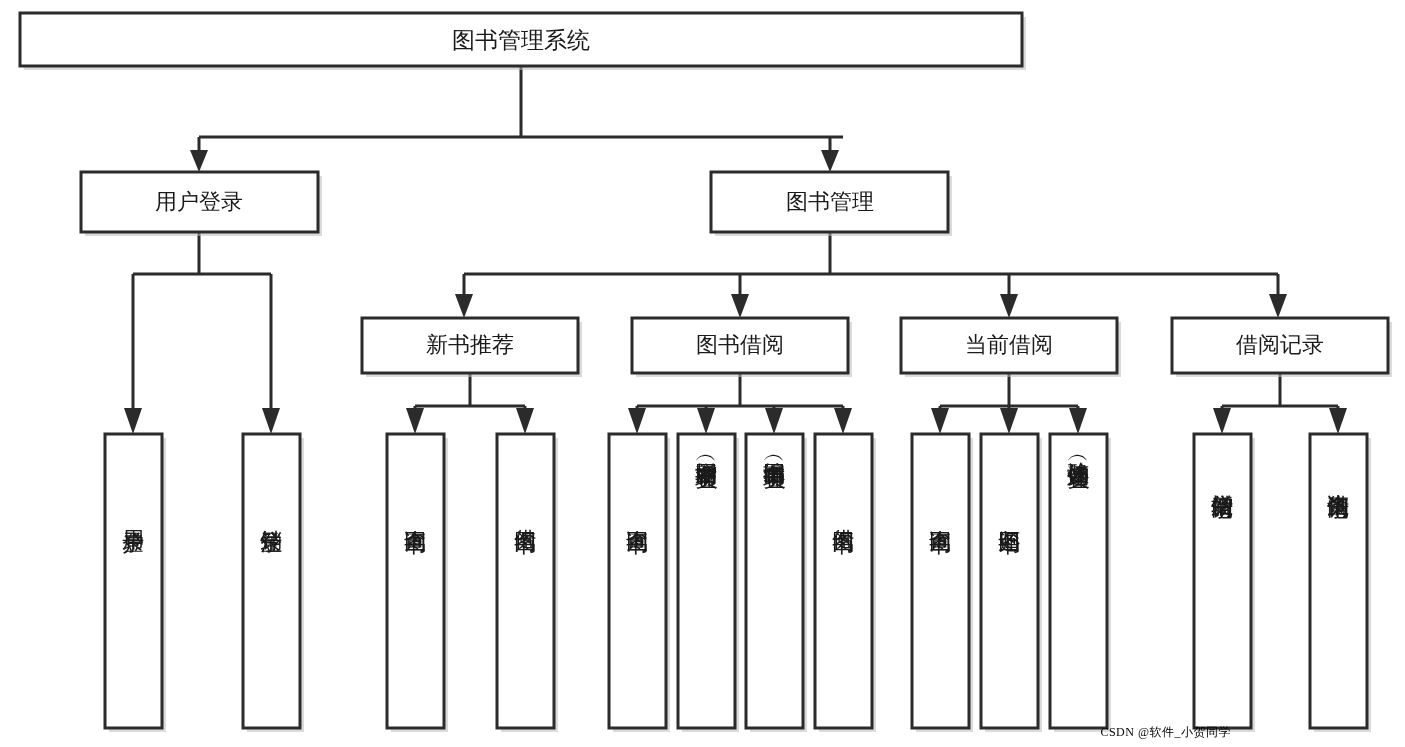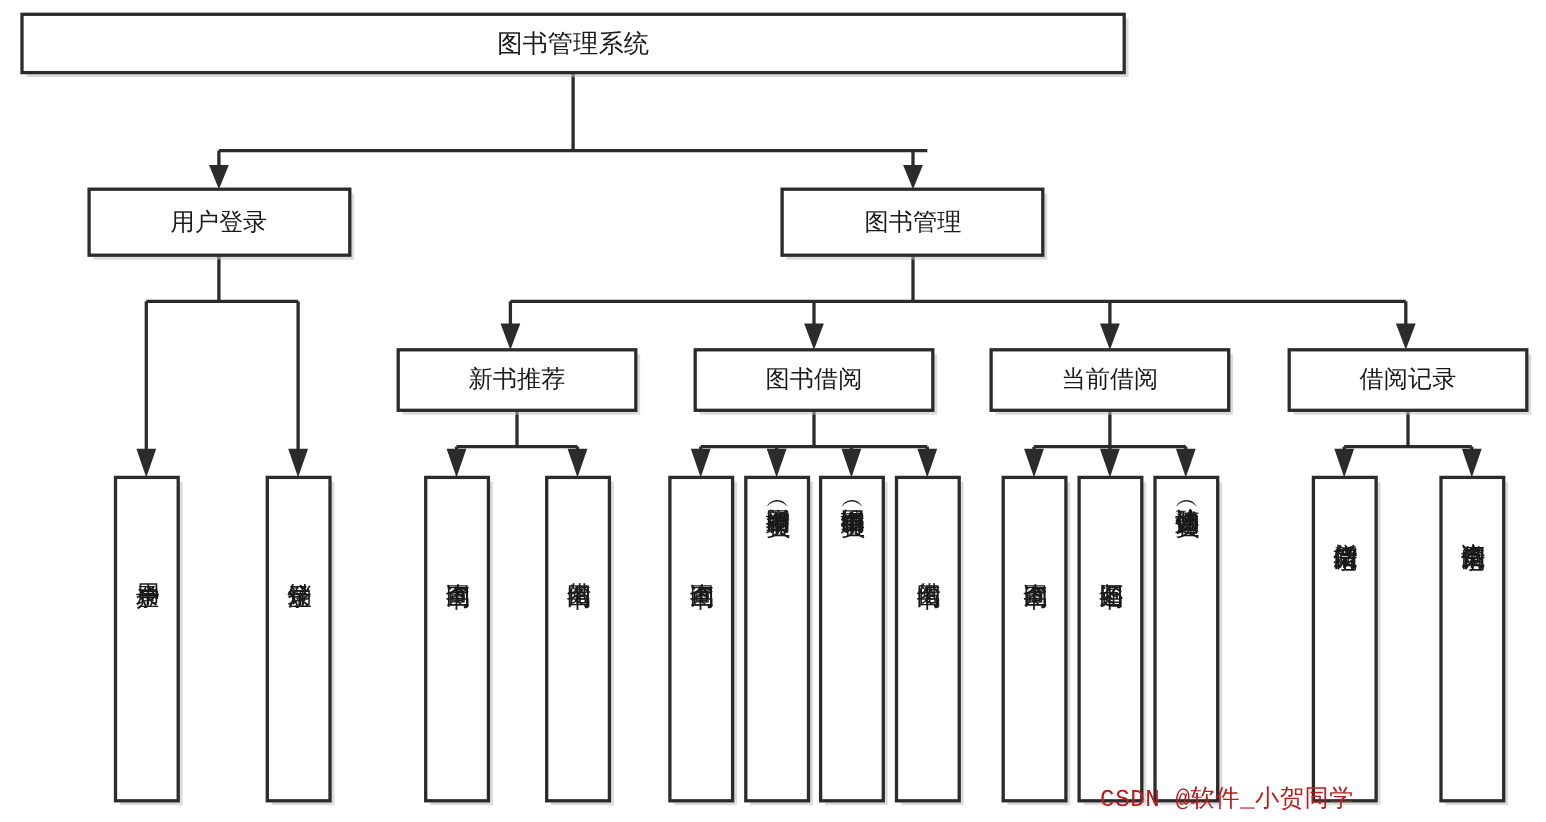--- a/index.html
+++ b/index.html
@@ -70,23 +70,23 @@
     writing-mode: vertical-rl;
     text-orientation: upright;
     letter-spacing: 1px;
     white-space: nowrap;
     text-align: left;
   }
   .watermark {
     position: absolute;
     right: 14px;
     bottom: 6px;
-    font-family: Liberation Mono, monospace;
-    font-size: 22px;
-    color: #b91c1c;
+    font-family: Liberation Serif, serif;
+    font-size: 12px;
+    color: #000000;
     letter-spacing: 0.5px;
     user-select: none;
     white-space: nowrap;
   }
 </style>
 </head>
 <body>
 
 <div id="diagram-root">
 

